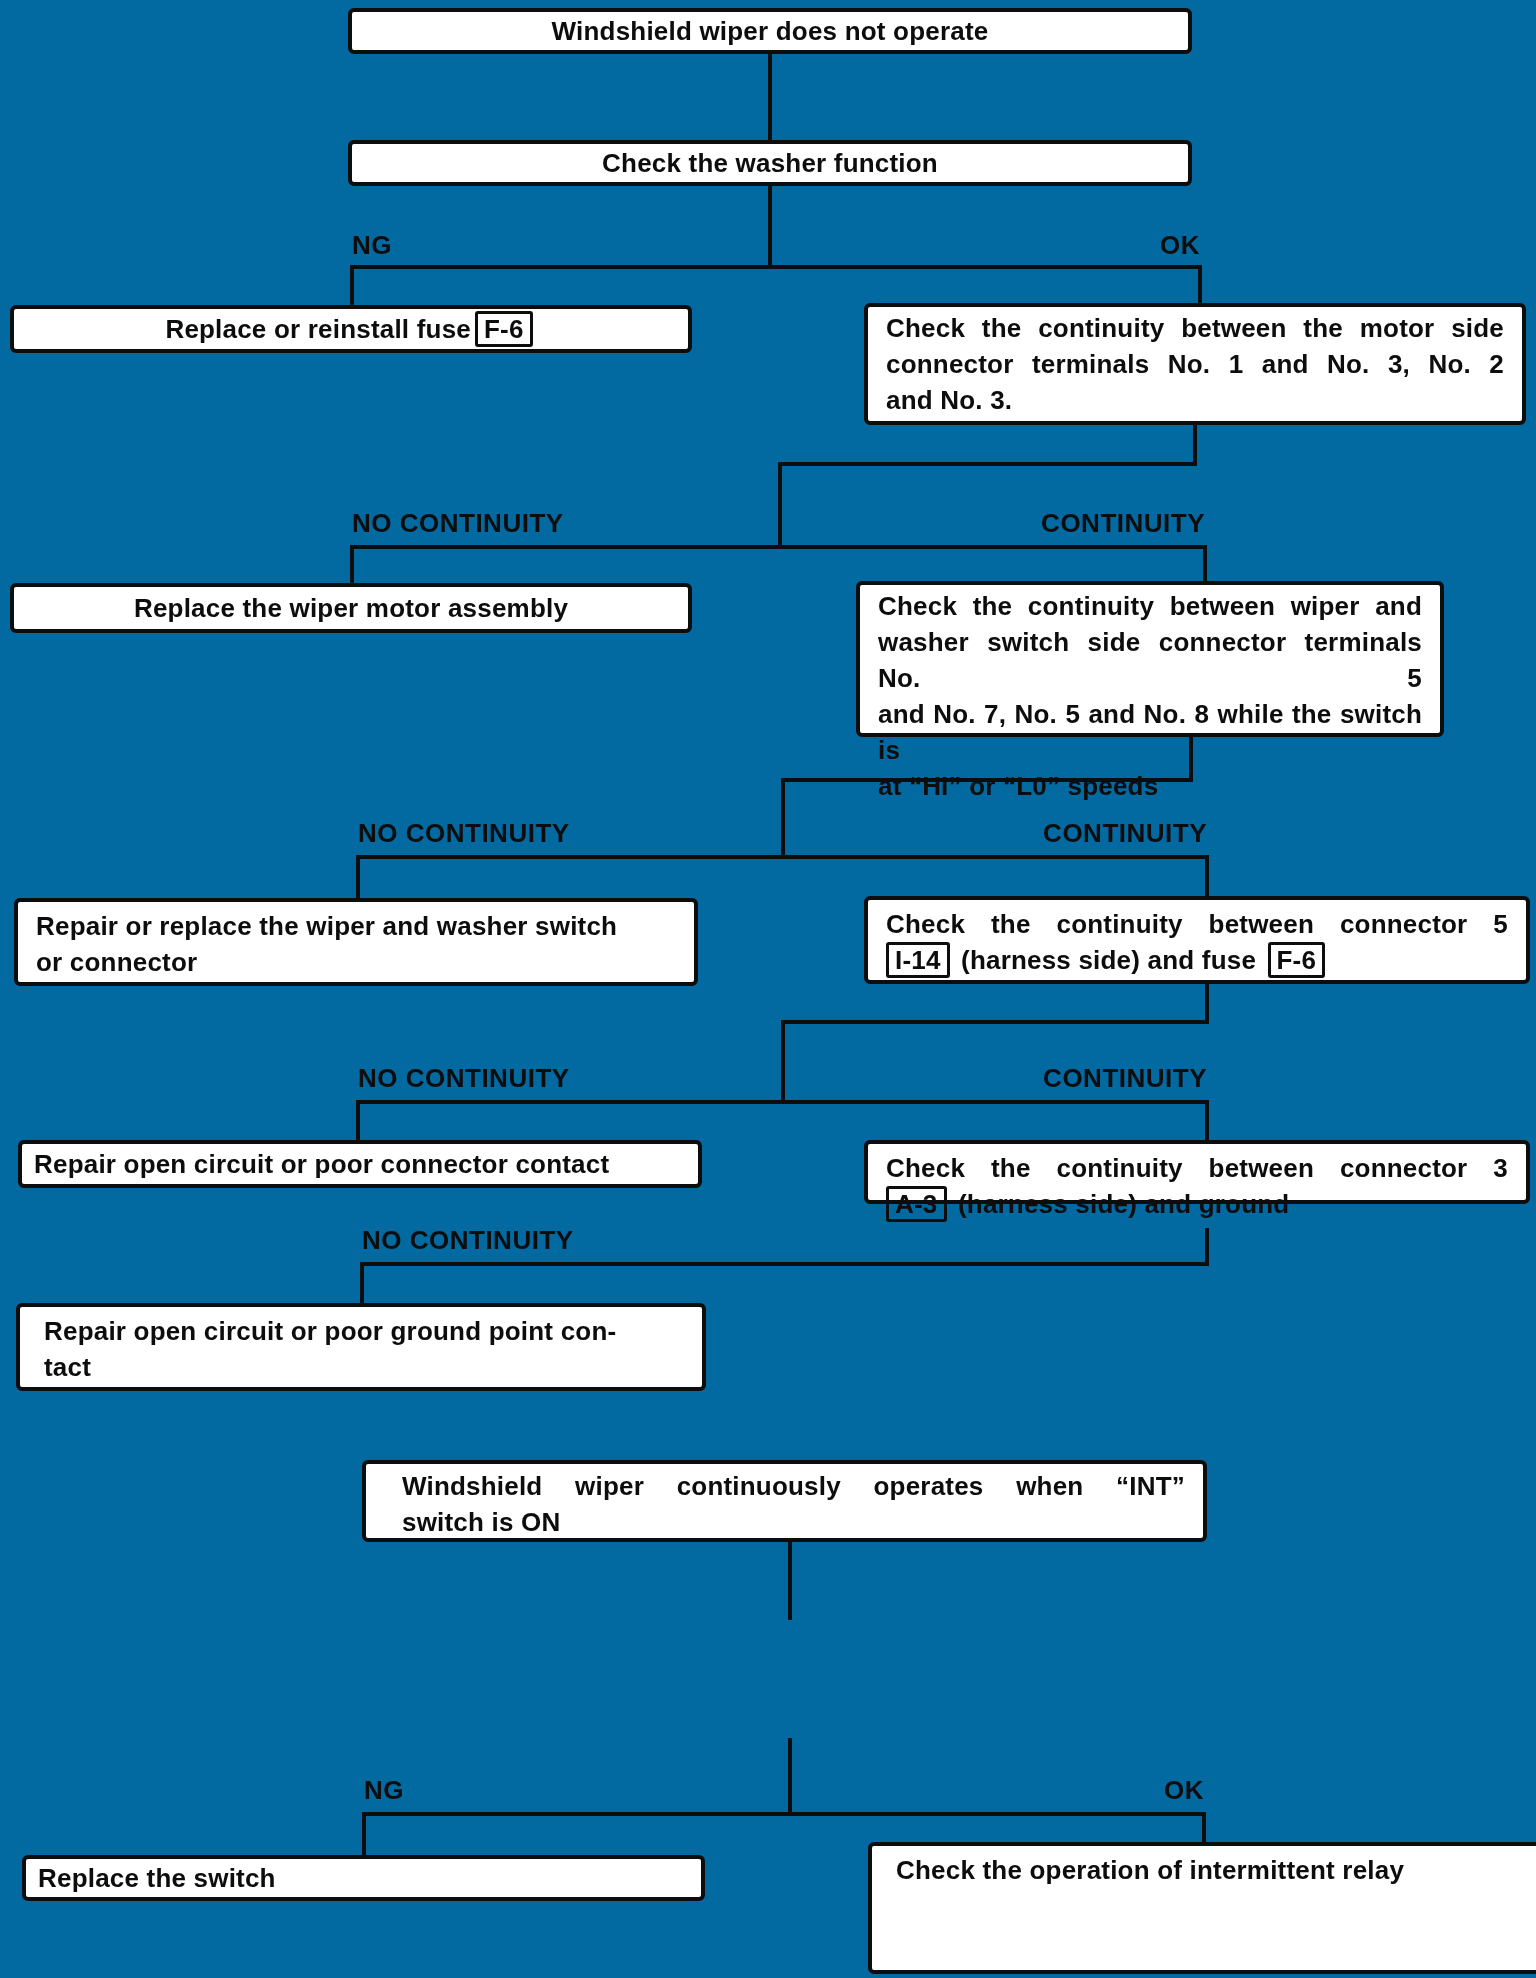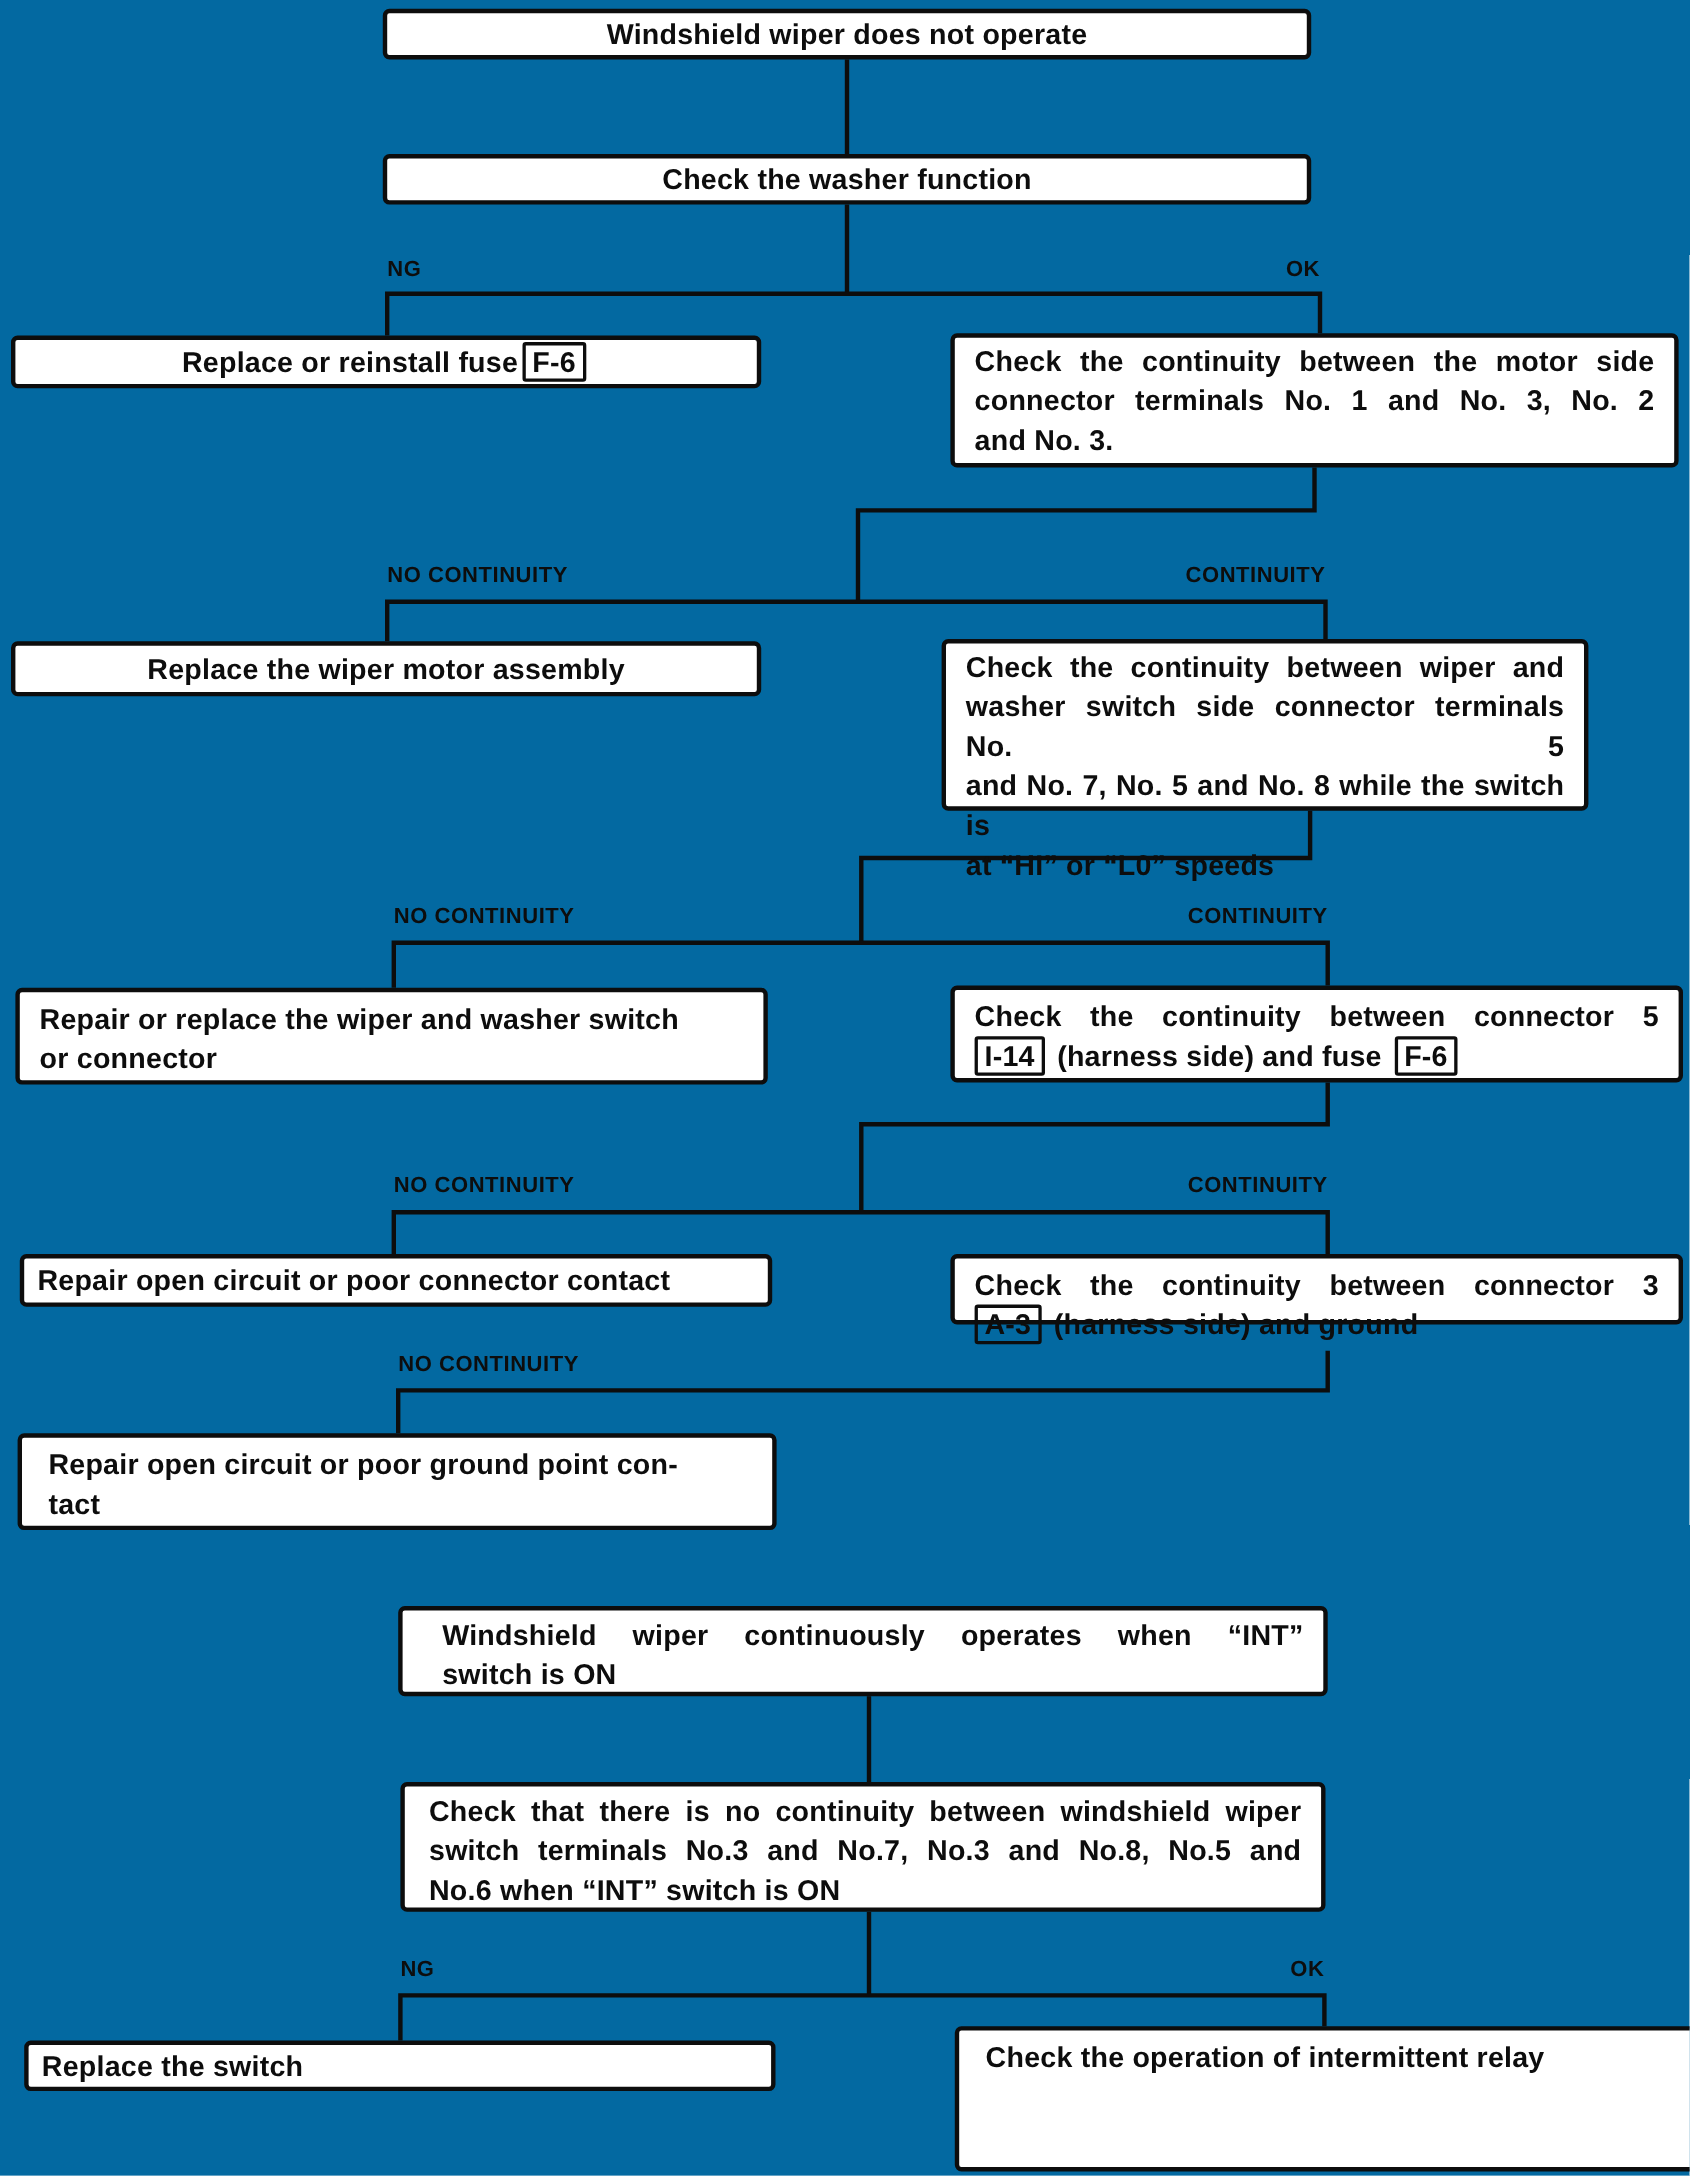--- a/index.html
+++ b/index.html
@@ -51,21 +51,21 @@
     border-radius: 3px;
     padding: 0 6px;
     margin: 0 4px;
     line-height: 30px;
     font-weight: 700;
   }
   .branch-label {
     position: absolute;
     z-index: 1;
     height: 36px;
-    font-size: 20px;
+    font-size: 26px;
     font-weight: 600;
     line-height: 36px;
     letter-spacing: 0.5px;
     white-space: nowrap;
   }
   .align-right { text-align: right; }
 </style>
 </head>
 <body>
 
@@ -179,25 +179,20 @@
   <div class="node pad-lines" style="left:16px; top:1303px; width:690px; height:88px; padding-top:6px; padding-left:24px;">
     <div class="ll">Repair open circuit or poor ground point con-</div>
     <div class="ll">tact</div>
   </div>
 
   <div class="node pad-lines heavy" style="left:362px; top:1460px; width:845px; height:82px; padding-top:4px; padding-left:36px;">
     <div class="jl">Windshield wiper continuously operates when “INT”</div>
     <div class="ll">switch is ON</div>
   </div>
 
-  <div class="node pad-lines" style="left:364px; top:1620px; width:841px; height:118px; padding-top:4px; padding-left:22px;">
-    <div class="jl">Check that there is no continuity between windshield wiper</div>
-    <div class="jl">switch terminals No.3 and No.7, No.3 and No.8, No.5 and</div>
-    <div class="ll">No.6 when “INT” switch is ON</div>
-  </div>
 
   <div class="branch-label" style="left:364px; top:1772px;">
     <span>NG</span>
   </div>
   <div class="branch-label align-right" style="left:1044px; top:1772px; width:160px;">
     <span>OK</span>
   </div>
 
   <div class="node pad-left" style="left:22px; top:1855px; width:683px; height:46px;">
     <span>Replace the switch</span>

